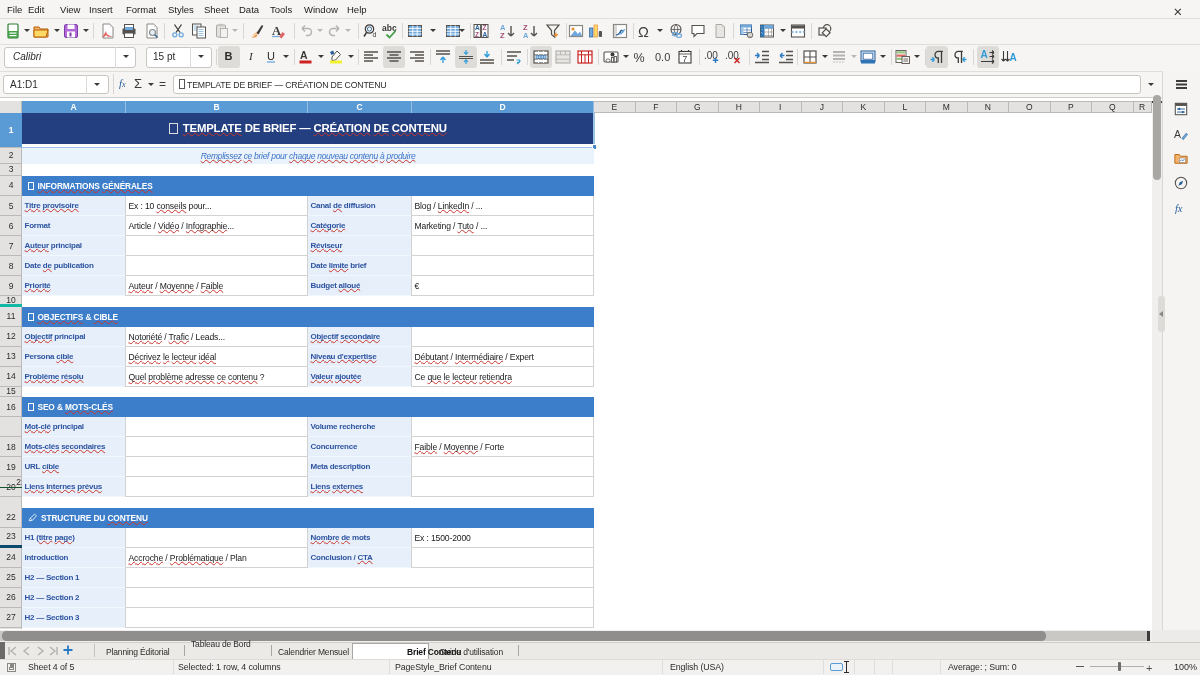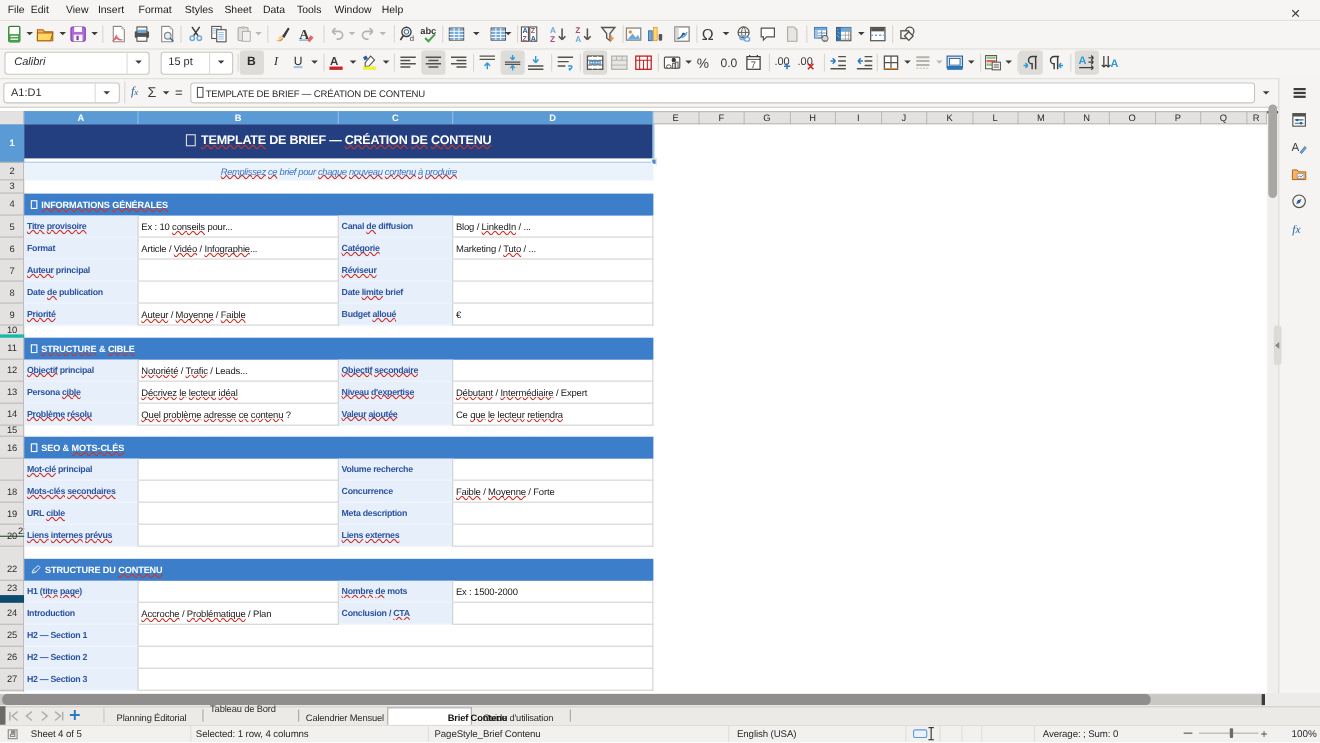--- a/index.html
+++ b/index.html
@@ -548,36 +548,36 @@
 <div class="ab" style="left:0;top:346.7px;width:22px;height:20px;background:transparent;color:#2b2b2b;font-weight:normal;font-size:8.5px;display:flex;align-items:center;justify-content:center;border-bottom:1px solid #bcbab8;">13</div>
 <div class="ab" style="left:0;top:366.7px;width:22px;height:20px;background:transparent;color:#2b2b2b;font-weight:normal;font-size:8.5px;display:flex;align-items:center;justify-content:center;border-bottom:1px solid #bcbab8;">14</div>
 <div class="ab" style="left:0;top:386.7px;width:22px;height:10.6px;background:transparent;color:#2b2b2b;font-weight:normal;font-size:8.5px;display:flex;align-items:center;justify-content:center;border-bottom:1px solid #bcbab8;">15</div>
 <div class="ab" style="left:0;top:397.3px;width:22px;height:20px;background:transparent;color:#2b2b2b;font-weight:normal;font-size:8.5px;display:flex;align-items:center;justify-content:center;border-bottom:1px solid #bcbab8;">16</div>
 <div class="ab" style="left:0;top:417.3px;width:22px;height:20px;background:transparent;color:#2b2b2b;font-weight:normal;font-size:10px;display:flex;align-items:center;justify-content:center;border-bottom:1px solid #bcbab8;padding-left:44px;">17</div>
 <div class="ab" style="left:0;top:437.3px;width:22px;height:20px;background:transparent;color:#2b2b2b;font-weight:normal;font-size:8.5px;display:flex;align-items:center;justify-content:center;border-bottom:1px solid #bcbab8;">18</div>
 <div class="ab" style="left:0;top:457.3px;width:22px;height:20px;background:transparent;color:#2b2b2b;font-weight:normal;font-size:8.5px;display:flex;align-items:center;justify-content:center;border-bottom:1px solid #bcbab8;">19</div>
 <div class="ab" style="left:0;top:477.3px;width:22px;height:20px;background:transparent;color:#2b2b2b;font-weight:normal;font-size:8.5px;display:flex;align-items:center;justify-content:center;border-bottom:1px solid #bcbab8;">20</div>
 <div class="ab" style="left:0;top:477px;width:42px;height:10.6px;background:transparent;color:#2b2b2b;font-weight:normal;font-size:8.5px;display:flex;align-items:center;justify-content:center;border-bottom:1px solid #14532d;">21</div>
 <div class="ab" style="left:0;top:507.9px;width:22px;height:20px;background:transparent;color:#2b2b2b;font-weight:normal;font-size:8.5px;display:flex;align-items:center;justify-content:center;border-bottom:1px solid #bcbab8;">22</div>
-<div class="ab" style="left:0;top:527.9px;width:22px;height:20px;background:transparent;color:#2b2b2b;font-weight:normal;font-size:8.5px;display:flex;align-items:center;justify-content:center;border-bottom:7px solid #0c4a6e;">23</div>
+<div class="ab" style="left:0;top:527.9px;width:22px;height:20px;background:transparent;color:#2b2b2b;font-weight:normal;font-size:8.5px;display:flex;align-items:center;justify-content:center;border-bottom:3px solid #0c4a6e;">23</div>
 <div class="ab" style="left:0;top:547.9px;width:22px;height:20px;background:transparent;color:#2b2b2b;font-weight:normal;font-size:8.5px;display:flex;align-items:center;justify-content:center;border-bottom:1px solid #bcbab8;">24</div>
 <div class="ab" style="left:0;top:567.9px;width:22px;height:20px;background:transparent;color:#2b2b2b;font-weight:normal;font-size:8.5px;display:flex;align-items:center;justify-content:center;border-bottom:1px solid #bcbab8;">25</div>
 <div class="ab" style="left:0;top:587.9px;width:22px;height:20px;background:transparent;color:#2b2b2b;font-weight:normal;font-size:8.5px;display:flex;align-items:center;justify-content:center;border-bottom:1px solid #bcbab8;">26</div>
 <div class="ab" style="left:0;top:607.9px;width:22px;height:20px;background:transparent;color:#2b2b2b;font-weight:normal;font-size:8.5px;display:flex;align-items:center;justify-content:center;border-bottom:1px solid #bcbab8;">27</div>
 <div class="ab" style="left:22px;top:113px;width:572px;height:30.7px;background:#243f80;"></div>
 <div class="ab" style="left:21px;top:146.6px;width:574px;height:1.5px;background:#9dc3e6;"></div>
 <div class="ab" style="left:593.2px;top:113px;width:1.5px;height:31px;background:#9dc3e6;"></div>
 <div class="ab" style="left:591.5px;top:144.3px;width:5.5px;height:5.5px;background:#4a86c8;border:1px solid #fff;"></div>
 <div class="ab" style="left:22px;top:113px;width:572px;height:31px;line-height:31px;text-align:center;color:#fff;font-weight:bold;font-size:11.4px;letter-spacing:-0.2px;white-space:nowrap;"><span style="display:inline-block;width:8.5px;height:11px;border:1px solid #ddd;margin-right:5px;vertical-align:-1.5px;"></span><span><span class="sq">TEMPLATE</span> DE BRIEF — <span class="sq">CRÉATION</span> <span class="sq">DE</span> <span class="sq">CONTENU</span></span></div>
 <div class="ab" style="left:22px;top:147.5px;width:572px;height:16.5px;background:#eaf2fb;"></div>
 <div class="ab" style="left:22px;top:147.5px;width:572px;height:16.5px;line-height:16.5px;text-align:center;color:#3b74c7;font-style:italic;font-size:8.5px;letter-spacing:-0.3px;white-space:nowrap;"><span><span class="sq">Remplissez</span> <span class="sq">ce</span> brief pour <span class="sq">chaque</span> <span class="sq">nouveau</span> <span class="sq">contenu</span> <span class="sq">à</span> <span class="sq">produire</span></span></div>
 <div class="ab" style="left:22px;top:175.5px;width:572px;height:20.8px;background:#3d7ecb;"></div>
 <div class="ab" style="left:28px;top:175.5px;height:20.8px;line-height:20.8px;color:#fff;font-weight:bold;font-size:8.3px;letter-spacing:-0.1px;white-space:nowrap;"><span style="display:inline-block;width:6px;height:8px;border:1px solid #fff;margin-right:3.5px;vertical-align:-1px;"></span><span><span class="sq">INFORMATIONS</span> <span class="sq">GÉNÉRALES</span></span></div>
 <div class="ab" style="left:22px;top:306.7px;width:572px;height:20px;background:#3d7ecb;"></div>
-<div class="ab" style="left:28px;top:306.7px;height:20px;line-height:20px;color:#fff;font-weight:bold;font-size:8.3px;letter-spacing:-0.1px;white-space:nowrap;"><span style="display:inline-block;width:6px;height:8px;border:1px solid #fff;margin-right:3.5px;vertical-align:-1px;"></span><span><span class="sq">STRUCTURE</span> &amp; <span class="sq">CIBLE</span></span></div>
+<div class="ab" style="left:28px;top:306.7px;height:20px;line-height:20px;color:#fff;font-weight:bold;font-size:8.3px;letter-spacing:-0.1px;white-space:nowrap;"><span style="display:inline-block;width:6px;height:8px;border:1px solid #fff;margin-right:3.5px;vertical-align:-1px;"></span><span><span class="sq">OBJECTIFS</span> &amp; <span class="sq">CIBLE</span></span></div>
 <div class="ab" style="left:22px;top:397.3px;width:572px;height:20px;background:#3d7ecb;"></div>
 <div class="ab" style="left:28px;top:397.3px;height:20px;line-height:20px;color:#fff;font-weight:bold;font-size:8.3px;letter-spacing:-0.1px;white-space:nowrap;"><span style="display:inline-block;width:6px;height:8px;border:1px solid #fff;margin-right:3.5px;vertical-align:-1px;"></span><span>SEO &amp; <span class="sq">MOTS-CLÉS</span></span></div>
 <div class="ab" style="left:22px;top:507.9px;width:572px;height:20px;background:#3d7ecb;"></div>
 <div class="ab" style="left:28px;top:507.9px;height:20px;line-height:20px;color:#fff;font-weight:bold;font-size:8.3px;letter-spacing:-0.1px;white-space:nowrap;"><svg width="9" height="9" viewBox="0 0 16 16" style="display:inline-block;vertical-align:-1px;margin-right:4px;">
       <path d="M2 14 l2 -5 8 -7 3 3 -7 8 z M4 9 l3 3" fill="none" stroke="#fff" stroke-width="1.4"></path>
     </svg><span>STRUCTURE DU <span class="sq">CONTENU</span></span></div>
 <div class="ab" style="left:22px;top:196.3px;width:104px;height:20px;background:#e7effa;border-bottom:1px solid #f2f7fd;"></div>
 <div class="ab" style="left:308px;top:196.3px;width:104px;height:20px;background:#e7effa;border-bottom:1px solid #f2f7fd;"></div>
 <div class="ab" style="left:126px;top:215.3px;width:182px;height:1px;background:#d2d2d2;"></div>
 <div class="ab" style="left:412px;top:215.3px;width:182px;height:1px;background:#d2d2d2;"></div>

